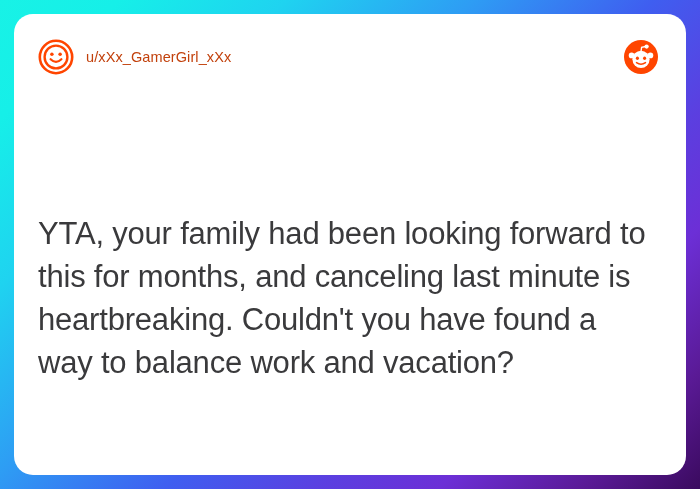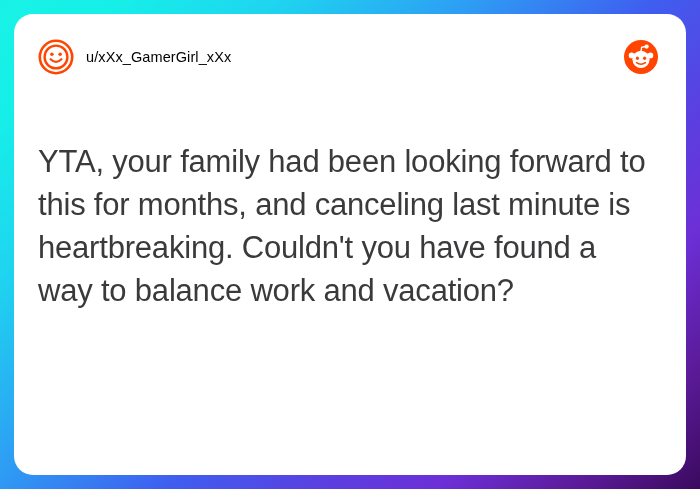--- a/index.html
+++ b/index.html
@@ -67,36 +67,36 @@
   .avatar {
     width: 36px;
     height: 36px;
     flex: 0 0 36px;
     display: block;
   }
 
   .username {
     font-size: 14.5px;
     letter-spacing: 0.1px;
-    color: #000000;
+    color: #c2410c;
     font-family: "Liberation Sans", sans-serif;
     white-space: nowrap;
   }
 
   .brand-logo {
     width: 34px;
     height: 34px;
     flex: 0 0 34px;
     display: block;
   }
 
   .body-wrap {
     flex: 1 1 auto;
     display: flex;
-    align-items: flex-start;
+    align-items: center;
     padding-top: 62px;
   }
 
   .post-text {
     font-size: 31px;
     line-height: 43px;
     color: #3a3a3c;
     letter-spacing: -0.2px;
     font-family: "Liberation Sans", sans-serif;
     font-weight: 400;

